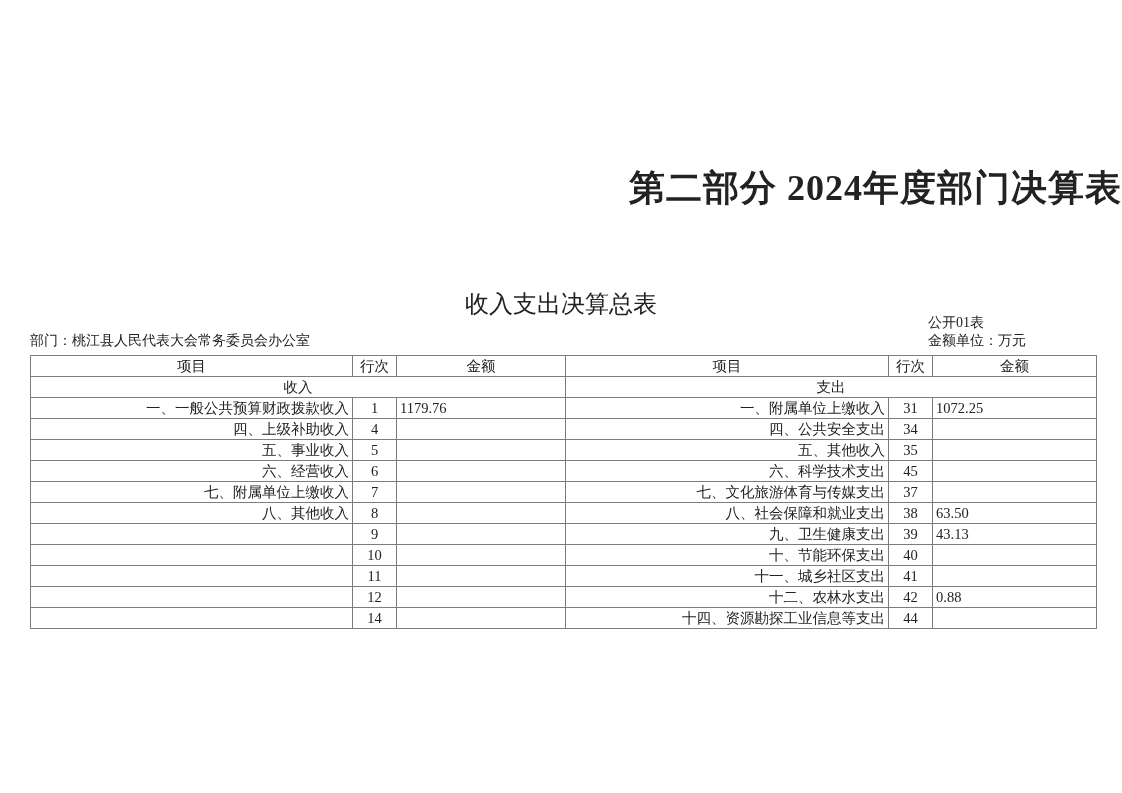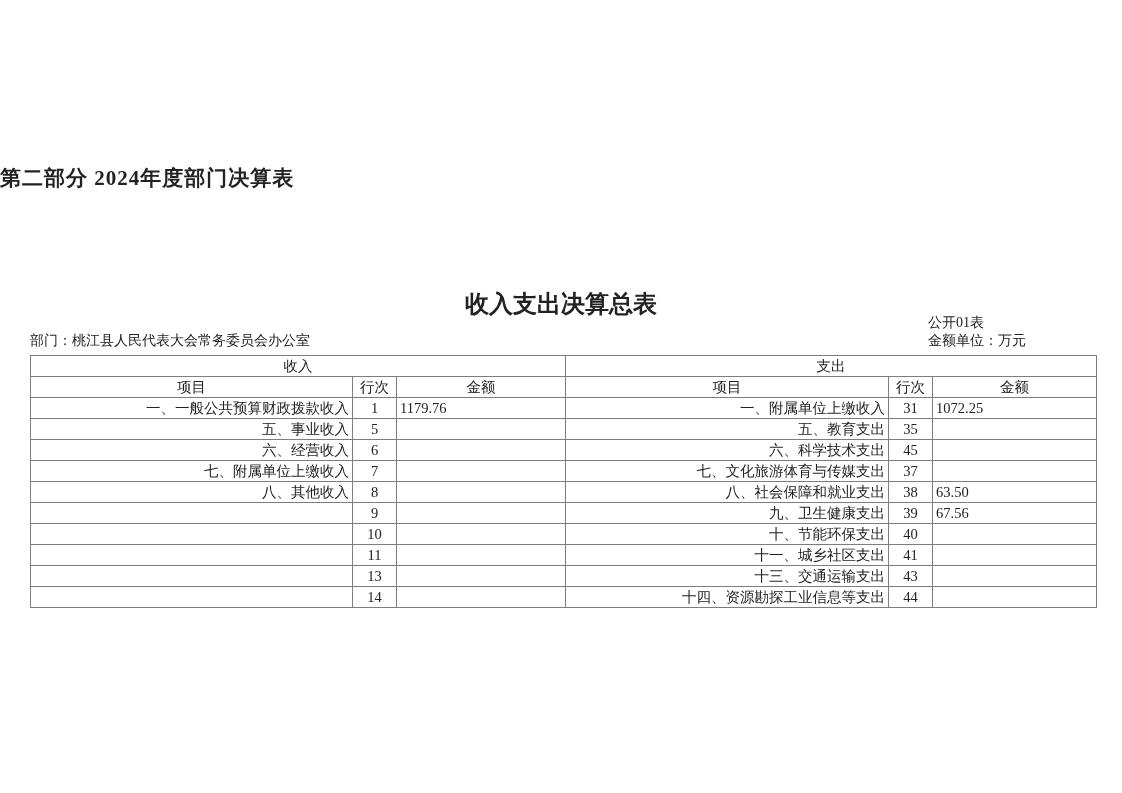--- a/index.html
+++ b/index.html
@@ -10,33 +10,33 @@
     background: #ffffff;
     font-family: "Liberation Serif", "DejaVu Serif", serif;
     color: #222222;
     overflow: hidden;
   }
   .doc-title {
     position: absolute;
     top: 164px;
     left: 0;
     width: 100%;
-    text-align: left;
-    font-size: 21px;
+    text-align: right;
+    font-size: 36px;
     font-weight: bold;
     letter-spacing: 1px;
   }
   .table-subtitle {
     position: absolute;
     top: 288px;
     left: 0;
     width: 100%;
     text-align: center;
     font-size: 24px;
-    font-weight: bold;
+    font-weight: normal;
   }
   .meta-right {
     position: absolute;
     left: 928px;
     top: 314px;
     font-size: 14px;
     line-height: 17.5px;
     white-space: nowrap;
   }
   .dept-line {
@@ -87,45 +87,53 @@
     <colgroup>
       <col style="width:322px">
         <col style="width:44px">
         <col style="width:169px">
       <col style="width:323px">
         <col style="width:44px">
         <col style="width:164px">
     </colgroup>
     <tbody>
       <tr>
-        <td colspan="3" class="c-center">收入</td>
-        <td colspan="3" class="c-center">支出</td>
-      </tr>
-      <tr>
         <td class="c-center">项目</td>
         <td class="c-center">行次</td>
         <td class="c-center">金额</td>
         <td class="c-center">项目</td>
         <td class="c-center">行次</td>
         <td class="c-center">金额</td>
       </tr>
+      <tr>
+        <td colspan="3" class="c-center">收入</td>
+        <td colspan="3" class="c-center">支出</td>
+      </tr>
 
       <tr>
         <td class="c-item">一、一般公共预算财政拨款收入</td>
         <td class="c-center">1</td>
         <td class="c-amt">1179.76</td>
         <td class="c-item">一、附属单位上缴收入</td>
         <td class="c-center">31</td>
         <td class="c-amt">1072.25</td>
       </tr>
       <tr>
+        <td class="c-item">四、上级补助收入</td>
+        <td class="c-center">4</td>
+        <td class="c-amt"></td>
+        <td class="c-item">四、公共安全支出</td>
+        <td class="c-center">34</td>
+        <td class="c-amt"></td>
+      </tr>
+      <tr>
         <td class="c-item">五、事业收入</td>
         <td class="c-center">5</td>
         <td class="c-amt"></td>
-        <td class="c-item">五、教育支出</td>
+        <td class="c-item">五、其他收入</td>
         <td class="c-center">35</td>
         <td class="c-amt"></td>
       </tr>
       <tr>
         <td class="c-item">六、经营收入</td>
         <td class="c-center">6</td>
         <td class="c-amt"></td>
         <td class="c-item">六、科学技术支出</td>
         <td class="c-center">45</td>
         <td class="c-amt"></td>
@@ -145,45 +153,45 @@
         <td class="c-item">八、社会保障和就业支出</td>
         <td class="c-center">38</td>
         <td class="c-amt">63.50</td>
       </tr>
       <tr>
         <td class="c-item"></td>
         <td class="c-center">9</td>
         <td class="c-amt"></td>
         <td class="c-item">九、卫生健康支出</td>
         <td class="c-center">39</td>
-        <td class="c-amt">67.56</td>
+        <td class="c-amt">43.13</td>
       </tr>
       <tr>
         <td class="c-item"></td>
         <td class="c-center">10</td>
         <td class="c-amt"></td>
         <td class="c-item">十、节能环保支出</td>
         <td class="c-center">40</td>
         <td class="c-amt"></td>
       </tr>
       <tr>
         <td class="c-item"></td>
         <td class="c-center">11</td>
         <td class="c-amt"></td>
         <td class="c-item">十一、城乡社区支出</td>
         <td class="c-center">41</td>
         <td class="c-amt"></td>
       </tr>
       <tr>
         <td class="c-item"></td>
-        <td class="c-center">13</td>
-        <td class="c-amt"></td>
-        <td class="c-item">十三、交通运输支出</td>
-        <td class="c-center">43</td>
-        <td class="c-amt"></td>
+        <td class="c-center">12</td>
+        <td class="c-amt"></td>
+        <td class="c-item">十二、农林水支出</td>
+        <td class="c-center">42</td>
+        <td class="c-amt">0.88</td>
       </tr>
       <tr>
         <td class="c-item"></td>
         <td class="c-center">14</td>
         <td class="c-amt"></td>
         <td class="c-item">十四、资源勘探工业信息等支出</td>
         <td class="c-center">44</td>
         <td class="c-amt"></td>
       </tr>
     </tbody>

